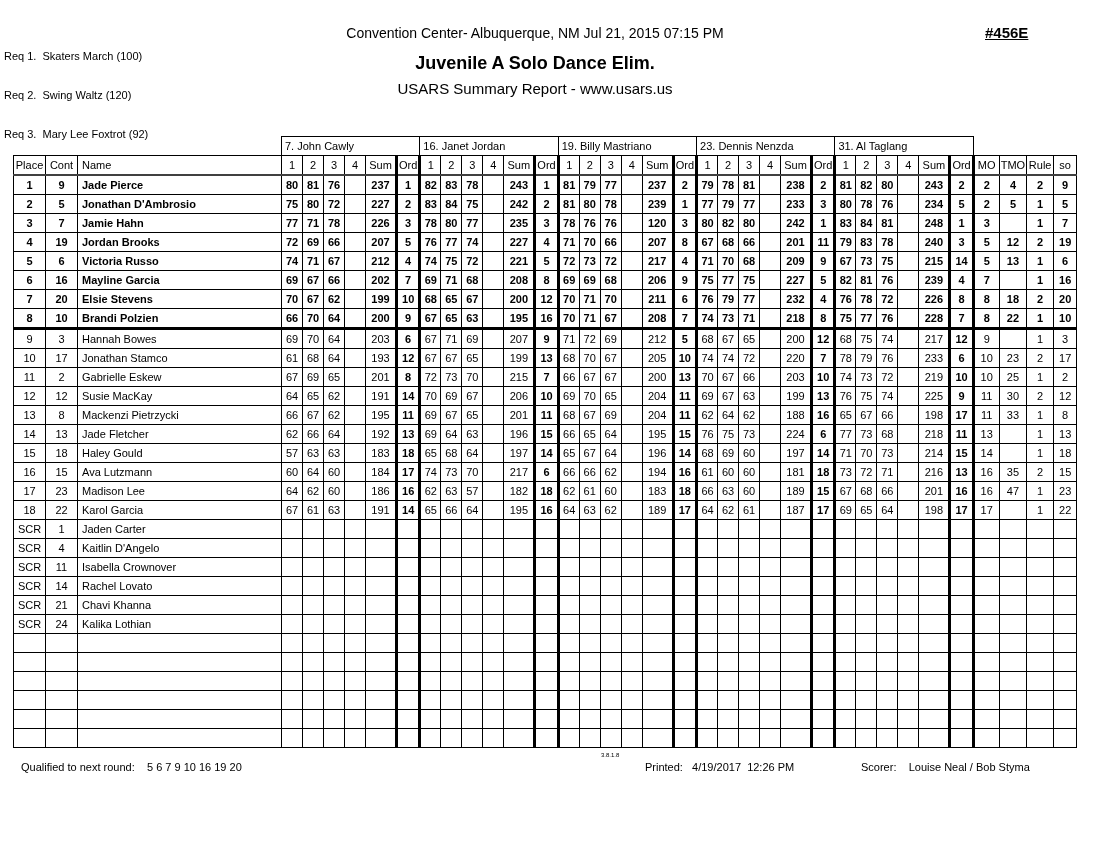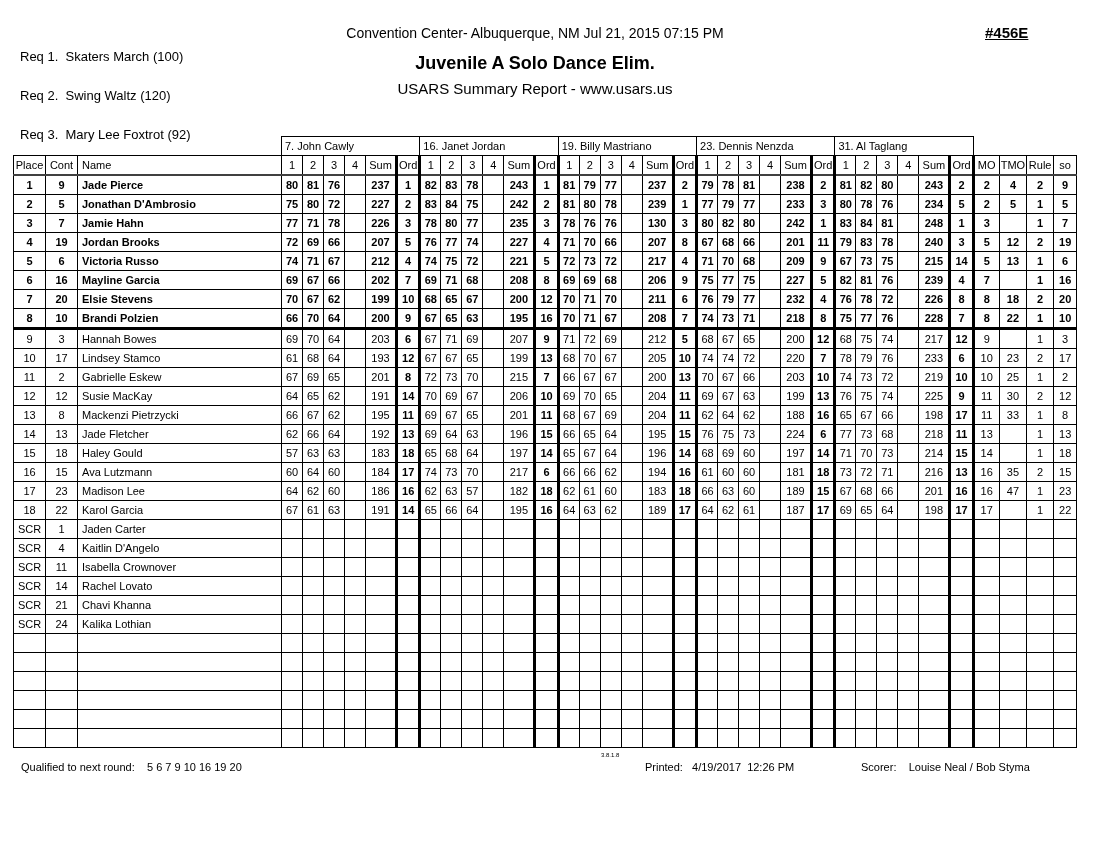--- a/index.html
+++ b/index.html
@@ -1,20 +1,20 @@
 <!DOCTYPE html>
 <html><head>
 <meta charset="utf-8">
 <style>
   html,body{margin:0;padding:0;}
   body{
     width:1100px;height:850px;background:#fff;color:#000;
     font-family:"Liberation Sans",sans-serif;position:relative;overflow:hidden;
   }
-  .req{position:absolute;left:20px;top:24px;font-size:13px;line-height:13px;white-space:pre;}
+  .req{position:absolute;left:4px;top:24px;font-size:11px;line-height:13px;white-space:pre;}
   .center-head{position:absolute;left:0;top:20px;width:1070px;text-align:center;}
   .title{font-size:17px;font-weight:bold;}
   .venue{font-size:14px;margin-top:5px;}
   .event{font-size:18px;font-weight:bold;margin-top:12px;}
   .report{font-size:15px;margin-top:6px;}
   .evtnum{position:absolute;left:985px;top:24px;font-size:15px;font-weight:bold;text-decoration:underline;}
 
   table.results{
     position:absolute;left:13px;top:136px;border-collapse:collapse;table-layout:fixed;
     font-family:"Liberation Sans",sans-serif;font-size:11px;
@@ -238,21 +238,21 @@
         <td>78</td>
         <td>80</td>
         <td>77</td>
         <td></td>
         <td>235</td>
         <td class="ord">3</td>
         <td>78</td>
         <td>76</td>
         <td>76</td>
         <td></td>
-        <td>130</td>
+        <td>120</td>
         <td class="ord">3</td>
         <td>80</td>
         <td>82</td>
         <td>80</td>
         <td></td>
         <td>242</td>
         <td class="ord">1</td>
         <td>83</td>
         <td>84</td>
         <td>81</td>
@@ -494,21 +494,21 @@
         <td>217</td>
         <td class="ord">12</td>
         <td>9</td>
         <td></td>
         <td>1</td>
         <td>3</td>
       </tr>
       <tr>
         <td>10</td>
         <td>17</td>
-        <td class="name">Lindsey Stamco</td>
+        <td class="name">Jonathan Stamco</td>
         <td>61</td>
         <td>68</td>
         <td>64</td>
         <td></td>
         <td>193</td>
         <td class="ord">12</td>
         <td>67</td>
         <td>67</td>
         <td>65</td>
         <td></td>

